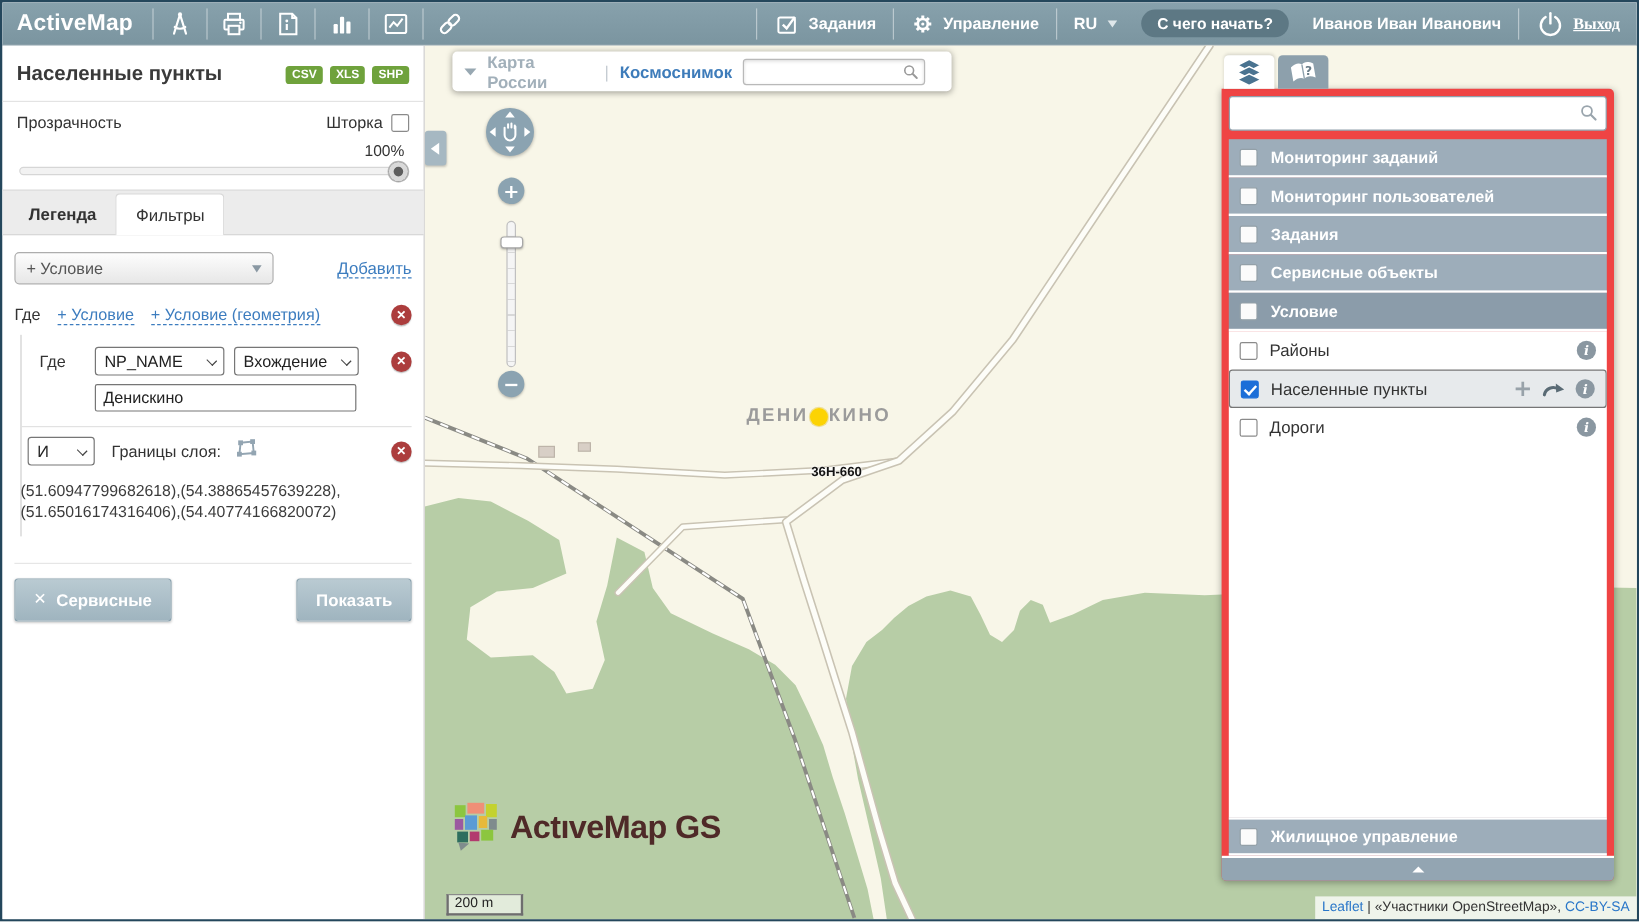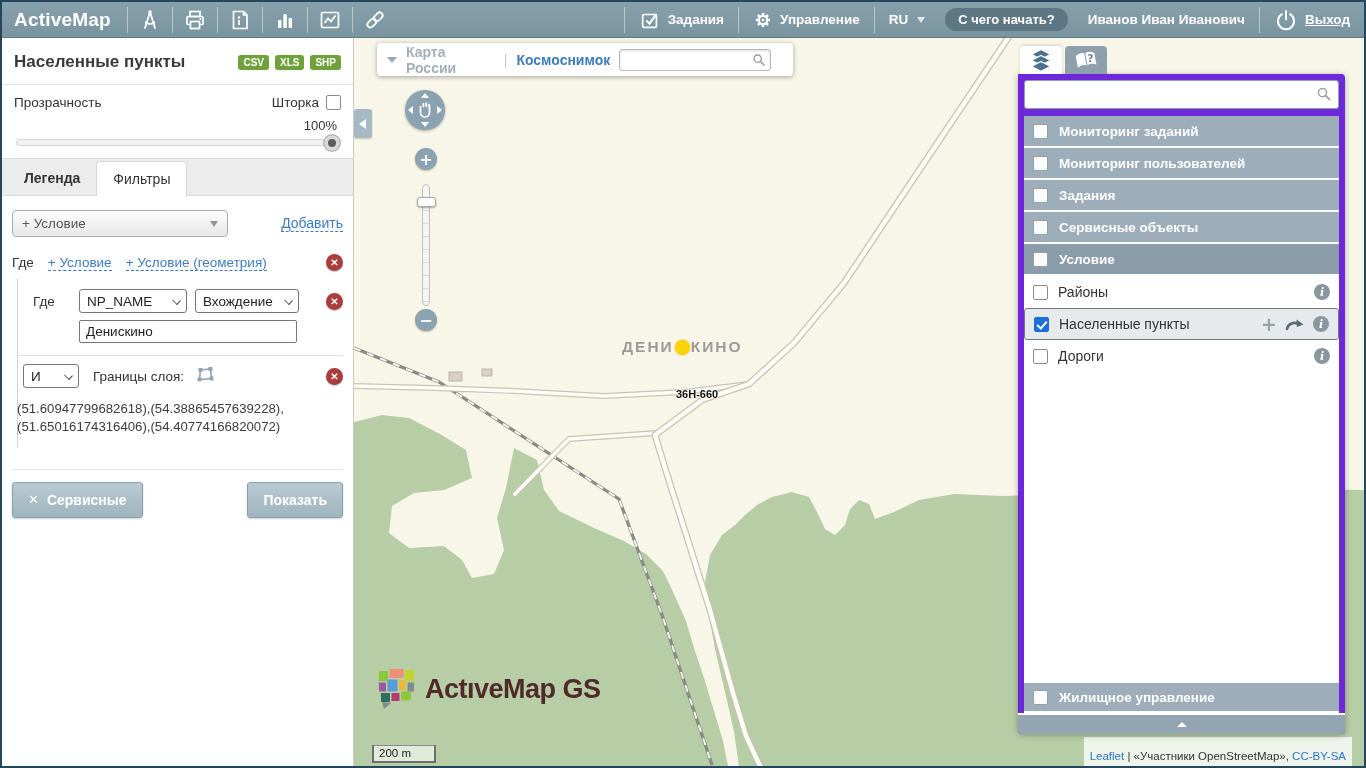--- a/index.html
+++ b/index.html
@@ -12,21 +12,21 @@
     background:linear-gradient(#87a1ac,#7b95a0); border-bottom:1px solid #5d7b88;
     display:flex; align-items:center; color:#fff; }
   .brand { font-size:19px; font-weight:bold; padding:0 16px 0 12px; letter-spacing:.2px; }
   .hsep { width:1px; height:26px; background:rgba(255,255,255,.45); }
   .hbtn { width:44px; height:36px; display:flex; align-items:center; justify-content:center; cursor:pointer; }
   .hbtn svg { display:block; }
   .hright { margin-left:auto; display:flex; align-items:center; height:36px; }
   .hitem { display:flex; align-items:center; gap:7px; padding:0 14px; font-size:13.5px; font-weight:bold; height:36px; }
   .pill { background:#5d7884; border-radius:12px; padding:4px 13px; font-size:13px; font-weight:bold; margin:0 6px; cursor:pointer; }
   .uname { padding:0 14px; font-size:13.5px; font-weight:bold; }
-  .logout-label { text-decoration:underline; }
+  .logout-label { text-decoration:underline;font-family:Liberation Serif, serif; }
   .caret-down { width:0; height:0; border-left:4.5px solid transparent; border-right:4.5px solid transparent; border-top:6px solid #dfe7ea; margin-left:2px; }
 
   
   .sidebar { position:absolute; top:36px; left:0; width:352px; bottom:0; background:#fff; border-right:1px solid #c9c9c9; }
   .sb-head { display:flex; align-items:center; padding:14px 12px 12px; }
   .sb-title { font-size:17px; font-weight:bold; color:#3a3a3a; flex:1; }
   .badge { background:#6fa23c; color:#fff; font-size:10px; font-weight:bold; border-radius:3px; padding:2px 5px; margin-left:6px; cursor:pointer; }
   .sb-div { border-top:1px solid #e3e3e3; }
   .sb-opacity { padding:10px 12px 0; }
   .op-row { display:flex; align-items:center; }
@@ -105,30 +105,30 @@
      border-radius:3px; box-shadow:0 1px 2px rgba(0,0,0,.3); cursor:pointer; }
   .place { position:absolute; left:268px; top:300px; display:flex; align-items:center; font-size:15.5px; font-weight:bold;
      color:#9b9b9b; letter-spacing:2px; text-shadow:0 0 3px #f8f6e8; }
   .place .dot { width:15px; height:15px; border-radius:50%; background:#fcd303; margin:0 1px; box-shadow:0 0 0 1px rgba(220,180,0,.35); }
   .roadlbl { position:absolute; left:322px; top:350px; font-size:11px; font-weight:bold; color:#141414;
      text-shadow:0 0 2px #fff, 0 0 2px #fff; }
   .gslogo { position:absolute; left:24px; top:630px; display:flex; align-items:center; gap:9px; }
   .gslogo .txt { font-size:27px; font-weight:bold; color:#4f2a28; letter-spacing:-.5px; }
   .scalebar { position:absolute; left:18px; top:707px; width:64px; background:rgba(255,255,255,.6);
      border:2px solid #6e6e6e; border-top:1px solid #8a8a8a; font-size:11.5px; color:#222; padding:1px 5px 2px; }
-  .attrib { position:absolute; right:12px; bottom:0; background:rgba(255,255,255,.78); font-size:11.5px; color:#333; padding:13px 6px 4px; }
+  .attrib { position:absolute; right:0; bottom:0; background:rgba(255,255,255,.78); font-size:11.5px; color:#333; padding:3px 6px 4px; }
   .attrib a { color:#2a77c9; text-decoration:none; cursor:pointer; }
 
   
   .lpanel { position:absolute; left:664px; top:8px; width:327px; height:688px; }
   .lp-tabs { display:flex; gap:3px; height:28px; margin-left:2px; }
   .lp-tab { width:42px; height:28px; border-radius:4px 4px 0 0; display:flex; align-items:center; justify-content:center; cursor:pointer; }
   .lp-tab.on { background:#fff; box-shadow:0 -1px 3px rgba(0,0,0,.15); }
   .lp-tab.off { background:#8da0ac; }
-  .lp-body { height:660px; background:#6d28d9; border-radius:0 4px 4px 4px; box-shadow:0 1px 6px rgba(0,0,0,.3);
+  .lp-body { height:660px; background:#ef4444; border-radius:0 4px 4px 4px; box-shadow:0 1px 6px rgba(0,0,0,.3);
      padding:6px 6px 0; display:flex; flex-direction:column; }
   .lp-search { position:relative; height:29px; background:#fff; border:1px solid #8fa0ac; border-radius:3px; }
   .lp-search input { width:100%; height:100%; border:none; outline:none; padding:0 26px 0 8px; font-size:13px; background:transparent; font-family:"Liberation Sans",sans-serif; }
   .lp-search svg { position:absolute; right:5px; top:4px; }
   .lp-groups { margin-top:7px; }
   .lp-group { height:32px; display:flex; align-items:center; gap:11px; padding:0 9px; background:#9dadba;
      border-bottom:2px solid #fff; color:#fff; font-size:13.5px; font-weight:bold; cursor:pointer; }
   .lp-group.expanded { background:#8b9caa; }
   .lp-group .cbx { background:#fbfbfb; border-color:#93a0a8; }
   .lp-list { flex:1; background:#fff; overflow:hidden; }

